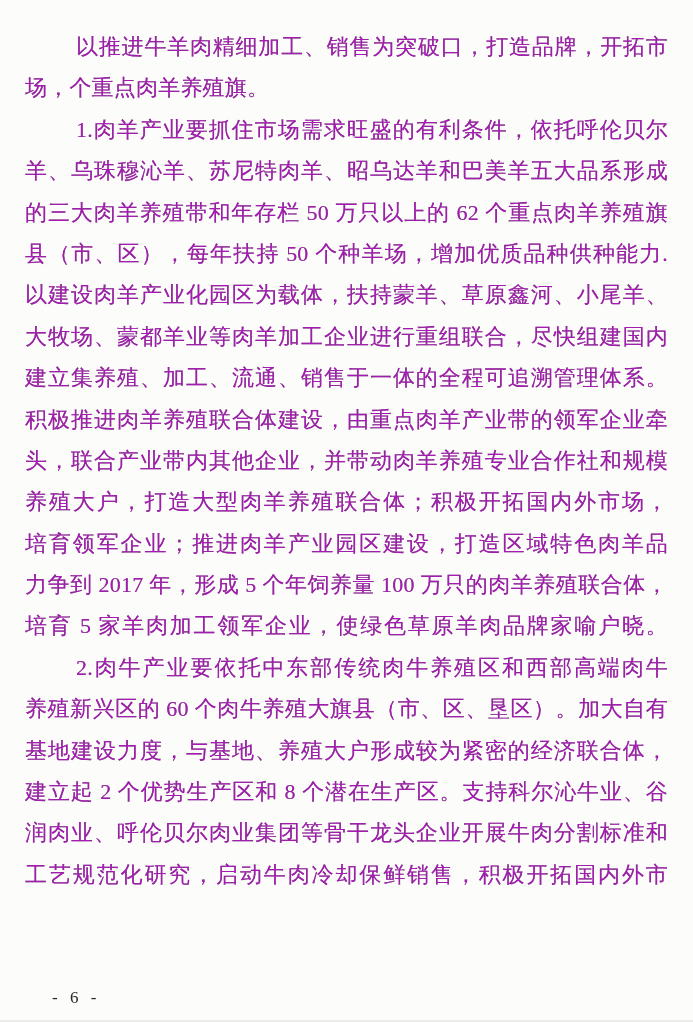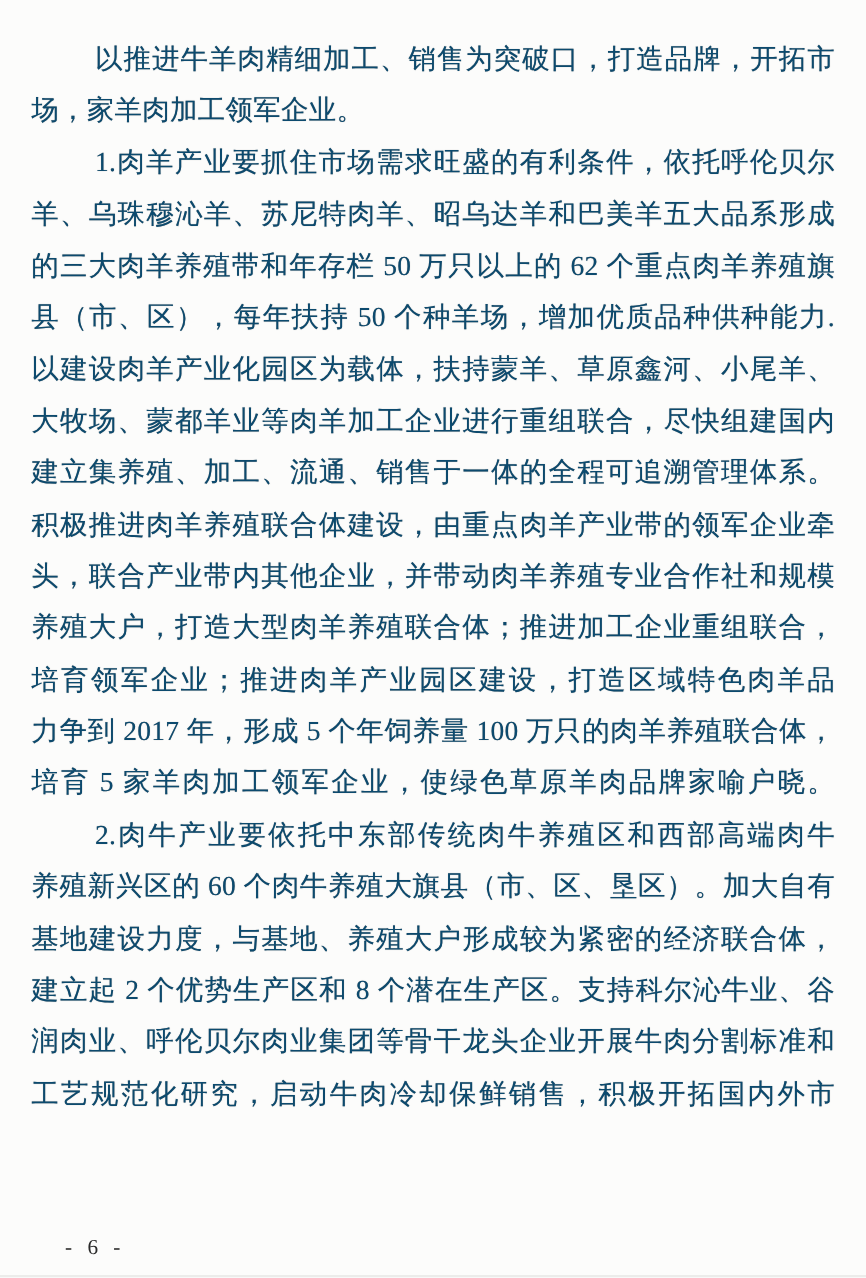--- a/index.html
+++ b/index.html
@@ -28,21 +28,21 @@
     left: 25px;
     top: 26px;
     width: 643px;
   }
   .line {
     height: 41.4px;
     line-height: 41.4px;
     font-size: 22px;
     letter-spacing: 0.2px;
     white-space: pre;
-    color: #0c4a6e;
+    color: #a21caf;
     text-shadow: 0 0 0.6px rgba(40,40,40,0.55);
     overflow: hidden;
   }
   .line.full {
     white-space: normal;
     text-align: justify;
     text-align-last: justify;
   }
   .line.indent {
     text-indent: 51px;
@@ -59,31 +59,31 @@
     color: #2a2a2a;
     white-space: pre;
   }
 </style>
 </head>
 <body>
 
 <div class="page">
   <div class="content">
     <div class="line full indent">以推进牛羊肉精细加工、销售为突破口，打造品牌，开拓市</div>
-    <div class="line short">场，家羊肉加工领军企业。</div>
+    <div class="line short">场，个重点肉羊养殖旗。</div>
     <div class="line full indent">1.肉羊产业要抓住市场需求旺盛的有利条件，依托呼伦贝尔</div>
     <div class="line full">羊、乌珠穆沁羊、苏尼特肉羊、昭乌达羊和巴美羊五大品系形成</div>
     <div class="line full">的三大肉羊养殖带和年存栏 50 万只以上的 62 个重点肉羊养殖旗</div>
     <div class="line full">县（市、区），每年扶持 50 个种羊场，增加优质品种供种能力.</div>
     <div class="line full">以建设肉羊产业化园区为载体，扶持蒙羊、草原鑫河、小尾羊、</div>
     <div class="line full">大牧场、蒙都羊业等肉羊加工企业进行重组联合，尽快组建国内</div>
     <div class="line full">建立集养殖、加工、流通、销售于一体的全程可追溯管理体系。</div>
     <div class="line full">积极推进肉羊养殖联合体建设，由重点肉羊产业带的领军企业牵</div>
     <div class="line full">头，联合产业带内其他企业，并带动肉羊养殖专业合作社和规模</div>
-    <div class="line full">养殖大户，打造大型肉羊养殖联合体；推进加工企业重组联合，</div>
+    <div class="line full">养殖大户，打造大型肉羊养殖联合体；积极开拓国内外市场，</div>
     <div class="line full">培育领军企业；推进肉羊产业园区建设，打造区域特色肉羊品牌。</div>
     <div class="line full">力争到 2017 年，形成 5 个年饲养量 100 万只的肉羊养殖联合体，</div>
     <div class="line full">培育 5 家羊肉加工领军企业，使绿色草原羊肉品牌家喻户晓。</div>
     <div class="line full indent">2.肉牛产业要依托中东部传统肉牛养殖区和西部高端肉牛</div>
     <div class="line full">养殖新兴区的 60 个肉牛养殖大旗县（市、区、垦区）。加大自有</div>
     <div class="line full">基地建设力度，与基地、养殖大户形成较为紧密的经济联合体，</div>
     <div class="line full">建立起 2 个优势生产区和 8 个潜在生产区。支持科尔沁牛业、谷</div>
     <div class="line full">润肉业、呼伦贝尔肉业集团等骨干龙头企业开展牛肉分割标准和</div>
     <div class="line full">工艺规范化研究，启动牛肉冷却保鲜销售，积极开拓国内外市场。</div>
   </div>

